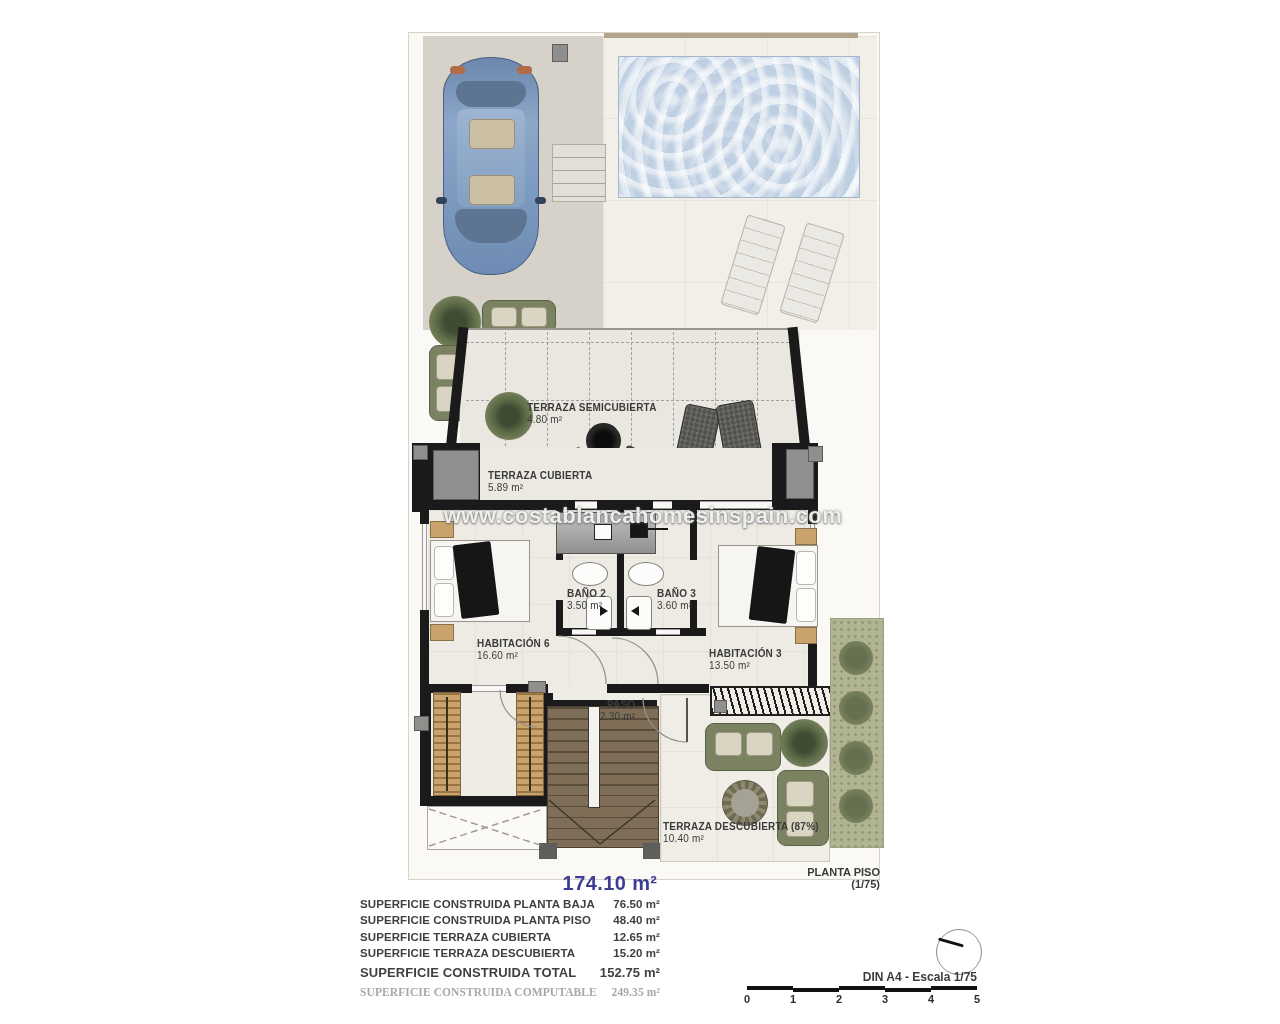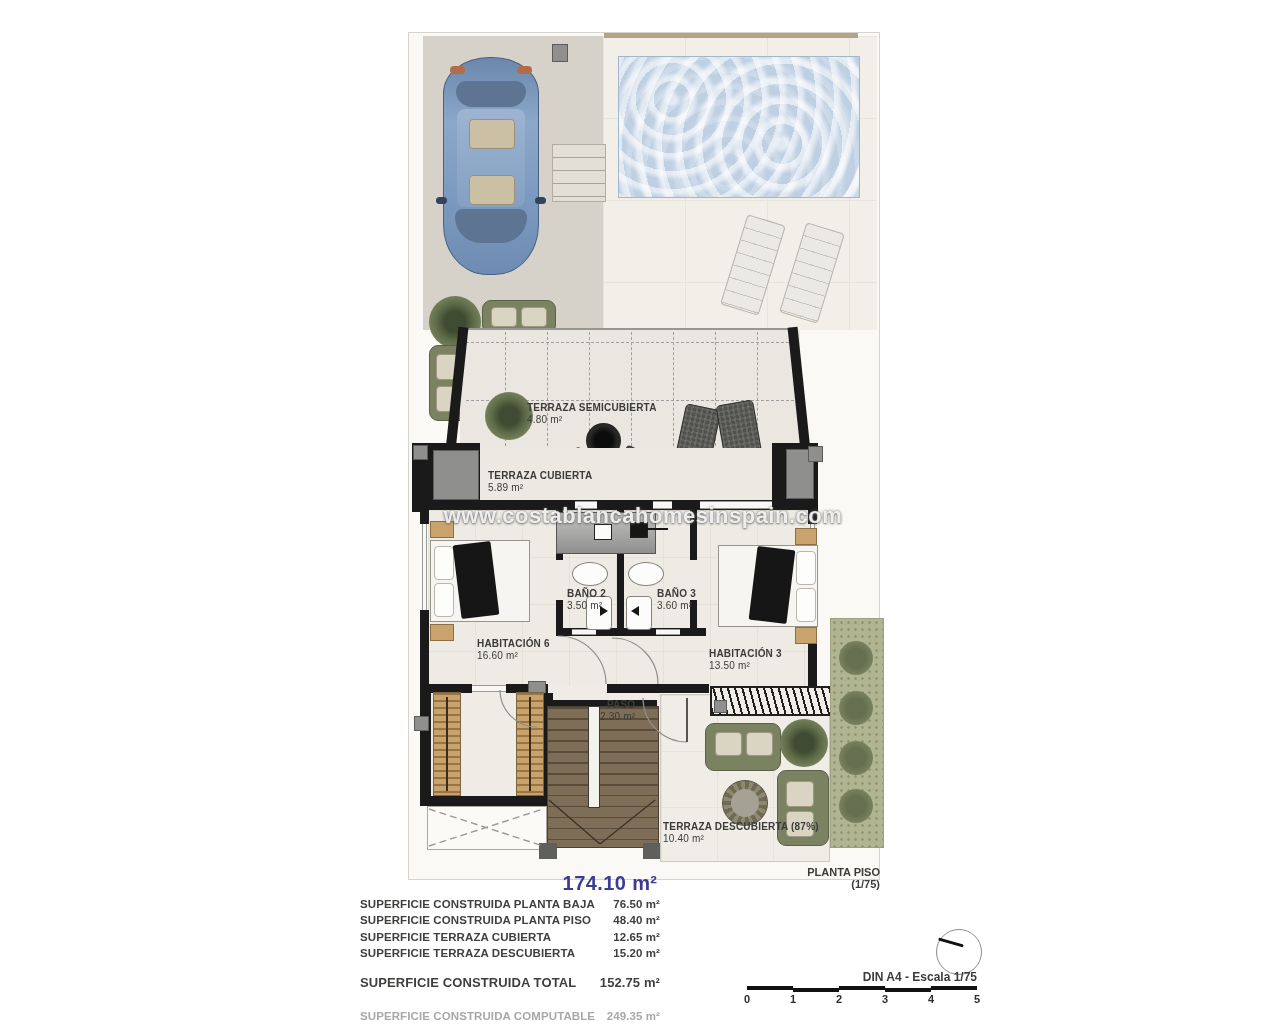--- a/index.html
+++ b/index.html
@@ -95,22 +95,22 @@
   
   .rlabel{font-size:10px;font-weight:700;letter-spacing:.2px;color:#3b3b39;line-height:1.22;white-space:nowrap;}
   .rlabel .rarea{font-weight:400;}
   .watermark{left:408px;top:503px;width:470px;text-align:center;font-size:22px;font-weight:700;letter-spacing:.5px;
         color:rgba(253,253,252,.88);text-shadow:0 0 3px rgba(110,110,110,.95),0 1px 2px rgba(80,80,80,.6);}
 
   
   .total-area{left:500px;top:872px;width:220px;text-align:center;font-size:20px;font-weight:800;color:#3c3c92;letter-spacing:.4px;}
   .summary{left:360px;top:898px;width:300px;}
   .srow{display:flex;justify-content:space-between;font-size:11.5px;font-weight:700;color:#3f3f3d;height:16.4px;letter-spacing:.1px;}
-  .srow.total{font-size:13px;font-weight:800;height:19px;margin-top:11px;}
-  .srow.muted{color:#a8a8a6;margin-top:16px;}
+  .srow.total{font-size:13px;font-weight:800;height:19px;margin-top:1px;}
+  .srow.muted{color:#a8a8a6;margin-top:2px;font-family:Liberation Serif, serif;}
   .planta-label{left:780px;top:866px;width:100px;text-align:right;font-size:11px;font-weight:700;color:#3b3b39;}
   .compass{left:936px;top:929px;width:44px;height:44px;border:1.5px solid #8b8b89;border-radius:50%;background:#fff;}
   .needle{left:938px;top:941px;width:26px;height:3px;background:#111;transform:rotate(16deg);border-radius:2px;}
   .din-label{left:859px;top:970px;width:118px;text-align:right;font-size:12px;font-weight:700;color:#3b3b39;}
   .scalebar{left:747px;top:985px;width:230px;height:16px;}
   .sb-base{position:absolute;left:0;top:3px;width:230px;height:1.5px;background:#111;}
   .sb-seg{position:absolute;height:3px;background:#111;width:46px;}
   .sb-tick{position:absolute;top:8px;transform:translateX(-50%);font-size:11px;font-weight:700;color:#2e2e2c;}
 
   svg.overlay{position:absolute;left:0;top:0;pointer-events:none;}

